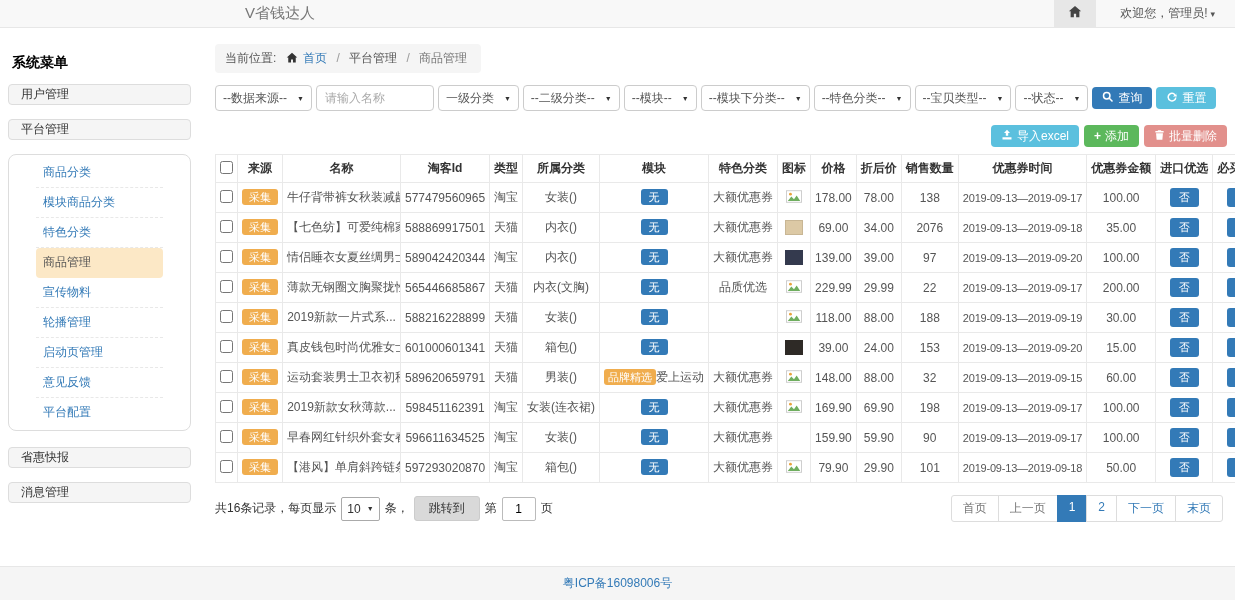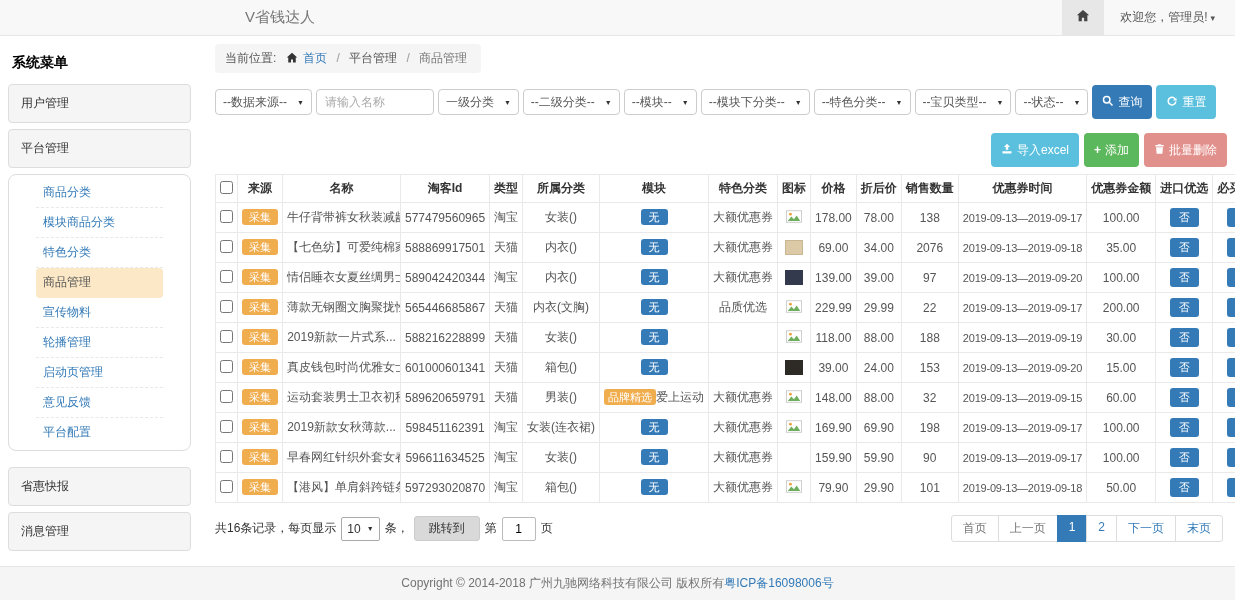--- a/index.html
+++ b/index.html
@@ -3,33 +3,33 @@
 <meta charset="utf-8">
 <style>
   * { box-sizing: border-box; margin: 0; padding: 0; }
   html,body { width:1235px; height:600px; }
   body {
     font-family: "Liberation Sans", "DejaVu Sans", sans-serif;
     font-size: 12px; color:#333; background:#fff;
     position: relative; overflow: hidden;
   }
   
-  .navbar { height:36px; background:#f8f8f8; border-bottom:1px solid #e7e7e7;
+  .navbar { height:28px; background:#f8f8f8; border-bottom:1px solid #e7e7e7;
     display:flex; align-items:center; }
   .brand { margin-left:245px; color:#777; font-size:15px; }
   .nav-right { margin-left:auto; display:flex; align-items:center; height:100%; }
   .home-box { width:42px; height:100%; background:#e7e7e7; display:flex;
     align-items:center; justify-content:center; cursor:pointer; }
-  .welcome { padding:0 20px 0 16px; color:#555; cursor:pointer;text-align:center; }
+  .welcome { padding:0 20px 0 24px; color:#555; cursor:pointer;text-align:center; }
   .welcome .caret-ch { font-size:9px; color:#555; margin-left:3px; }
   
   .sidebar { position:absolute; left:8px; top:44px; width:183px; bottom:34px; overflow:hidden; }
   .sidebar-title { color:#000000; font-weight:bold; font-size:14px; padding:10px 4px 12px 4px; }
   .menu-group { background:#f5f5f5; border:1px solid #ddd; border-radius:4px;
-    padding:10px 12px; margin-bottom:6px; color:#333; cursor:pointer; }
+    padding:1px 12px; margin-bottom:14px; color:#333; cursor:pointer; }
   .submenu { background:#fff; border:1px solid #ddd; border-radius:8px;
     margin-bottom:16px; padding:3px 27px; }
   .submenu-item { display:block; padding:6px 7px; color:#337ab7;
     border-bottom:1px dashed #e8e8e8; cursor:pointer; text-decoration:none; }
   .submenu-item:last-child { border-bottom:none; }
   .submenu-item.active { background:#fce8c6; border-radius:4px; color:#555;
     border-bottom-color:transparent; }
   
   .main { position:absolute; left:215px; top:44px; width:1012px; }
   .breadcrumb { display:inline-block; background:#f5f5f5; border-radius:4px;
@@ -40,21 +40,21 @@
   .bc-homeicon { vertical-align:-2px; margin:0 2px 0 6px; }
   
   .filter-row { display:flex; gap:4px; margin-top:12px; align-items:center; flex-wrap:nowrap; }
   .fselect { border:1px solid #ccc; border-radius:4px; height:26px; background:#fff;
     display:flex; align-items:center; gap:10px; padding:0 7px; color:#555;
     cursor:pointer; white-space:nowrap; }
   .fselect .caret-ch { font-size:7px; color:#333; }
   .finput { height:26px; border:1px solid #ccc; border-radius:4px; padding:0 8px;
     width:118px; font-size:12px; color:#333; font-family:inherit; }
   .finput::placeholder { color:#aaa; }
-  .btn { height:34px; border:none; border-radius:4px; color:#fff; font-size:12px;
+  .btn { height:22px; border:none; border-radius:4px; color:#fff; font-size:12px;
     display:inline-flex; align-items:center; gap:4px; padding:0 10px;
     cursor:pointer; font-family:inherit; white-space:nowrap; }
   .btn-primary { background:#337ab7; }
   .btn-info { background:#5bc0de; }
   .btn-success { background:#5cb85c; }
   .btn-danger-soft { background:#e2908c; }
   
   .toolbar { display:flex; justify-content:flex-end; gap:5px; margin-top:14px; margin-bottom:7px; }
   
   table { width:100%; border-collapse:collapse; background:#fff; }
@@ -482,15 +482,14 @@
         <span class="page-box active">1</span>
         <span class="page-box">2</span>
         <span class="page-box">下一页</span>
         <span class="page-box">末页</span>
       </div>
   </div>
 
 </div>
 
 <div class="footer">
-  <span>Copyright © 2014-2018 广州九驰网络科技有限公司 版权所有</span>
     <a>粤ICP备16098006号</a>
 </div>
 
 </body></html>

